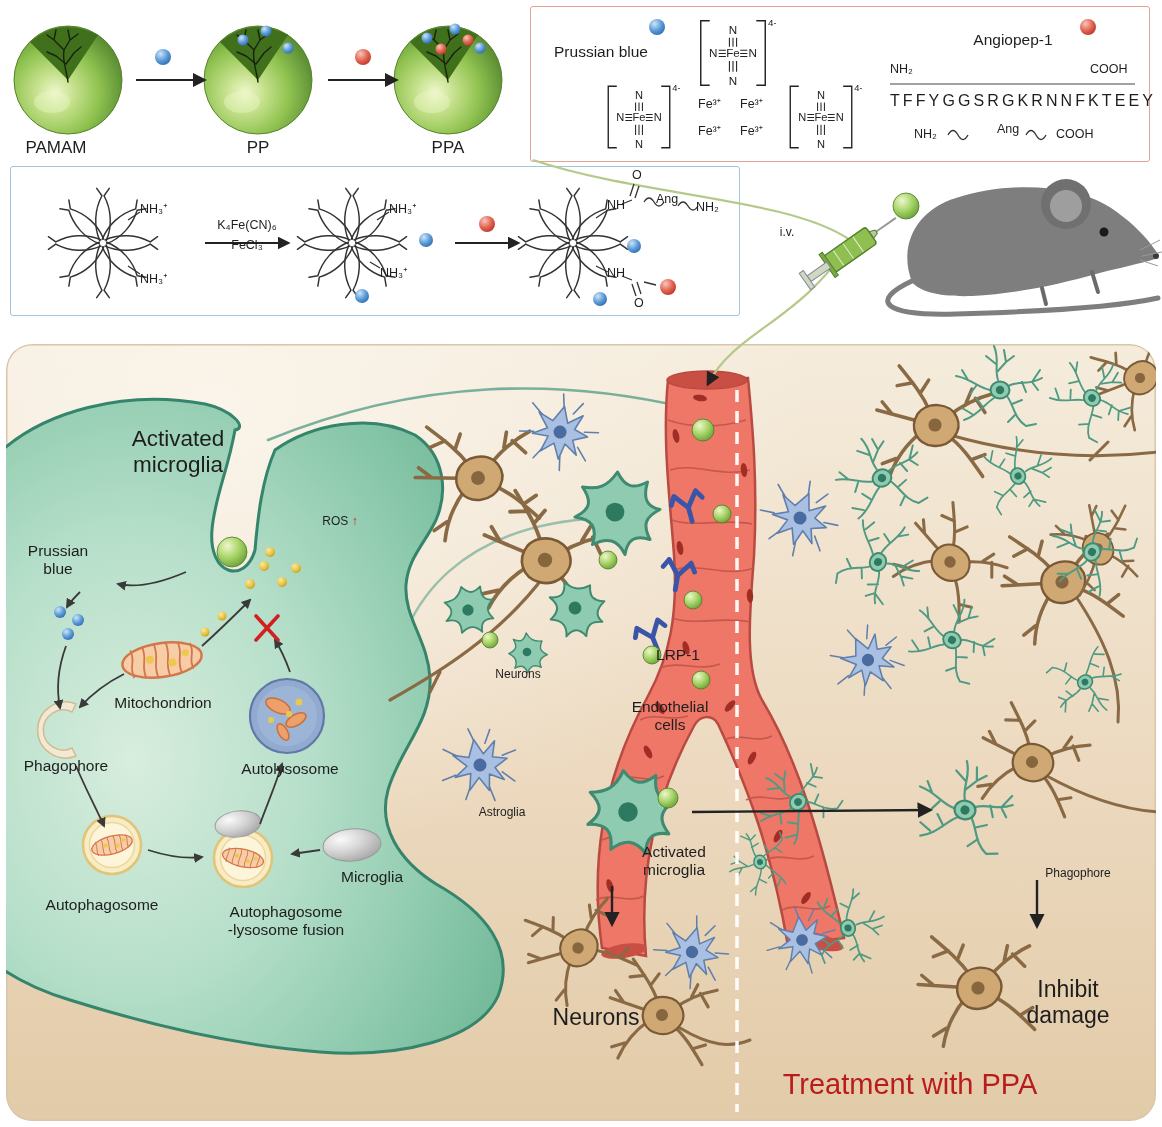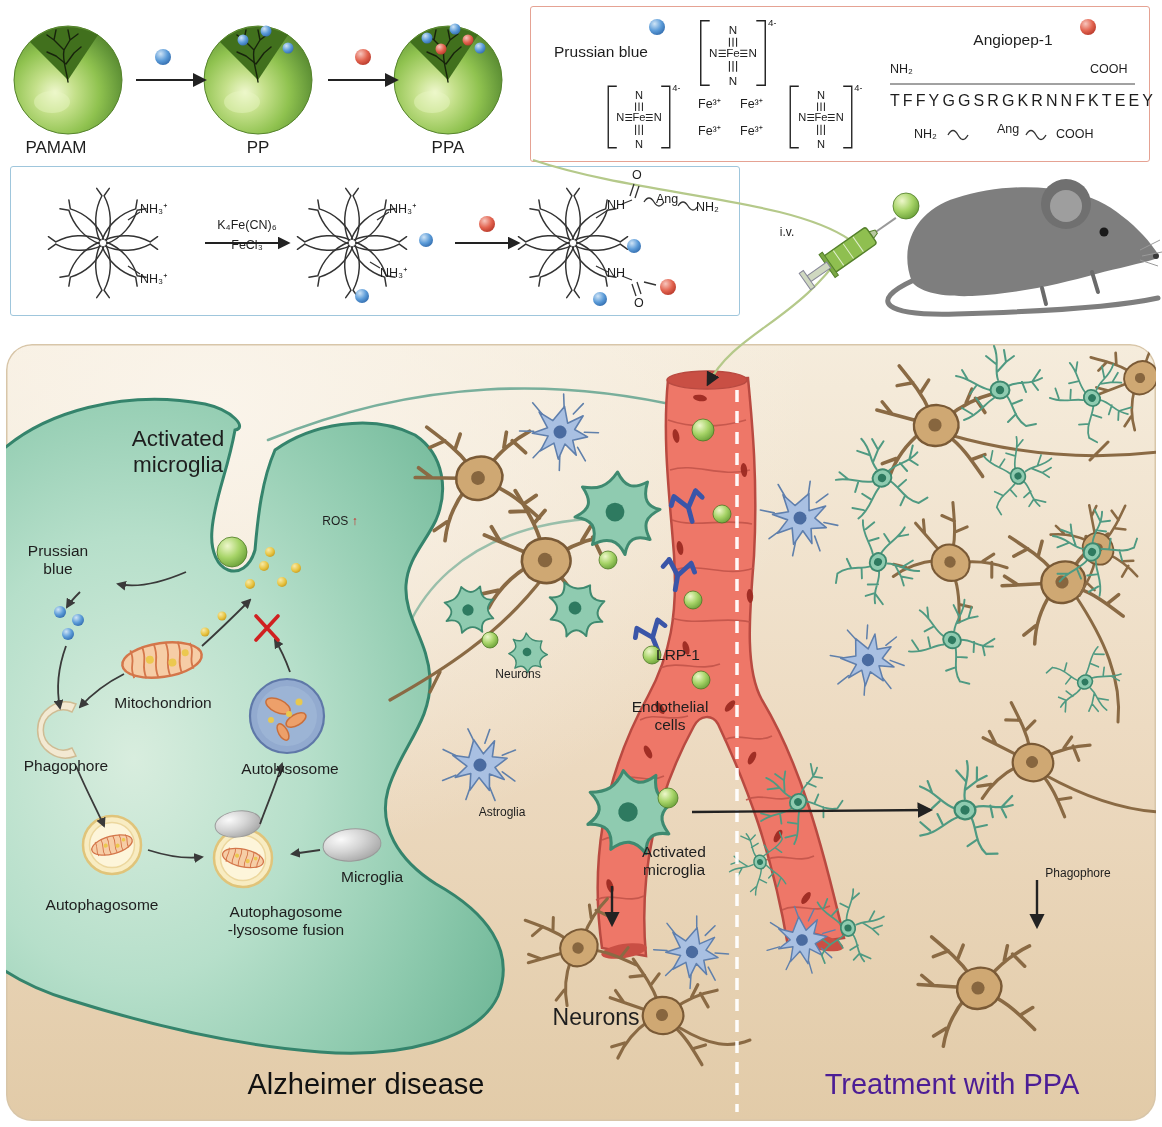--- a/index.html
+++ b/index.html
@@ -505,17 +505,17 @@
 <div class="lbl f15" style="left:317px;top:868px;width:110px">Microglia</div>
 <div class="lbl f15" style="left:220px;top:760px;width:140px">Autolysosome</div>
 
 <div class="lbl f16" style="left:463px;top:668px;width:110px">Neurons</div>
 <div class="lbl f15" style="left:638px;top:646px;width:80px">LRP-1</div>
 <div class="lbl f15" style="left:625px;top:698px;width:90px">Endothelial cells</div>
 <div class="lbl f16" style="left:447px;top:806px;width:110px">Astroglia</div>
 <div class="lbl f15" style="left:629px;top:843px;width:90px">Activated microglia</div>
 <div class="lbl f23" style="left:516px;top:1004px;width:160px">Neurons</div>
 <div class="lbl f16" style="left:1018px;top:867px;width:120px">Phagophore</div>
-
-<div class="lbl f29" style="left:206px;top:1068px;width:320px;color:#111">Alzheimer disease</div>
-<div class="lbl f29" style="left:782px;top:1068px;width:340px;color:#4c1d95">Treatment with PPA</div>
+<div class="lbl f23" style="left:1013px;top:976px;width:110px">Inhibit damage</div>
+
+<div class="lbl f29" style="left:740px;top:1068px;width:340px;color:#b91c1c">Treatment with PPA</div>
 
 </div>
 
 </body></html>

